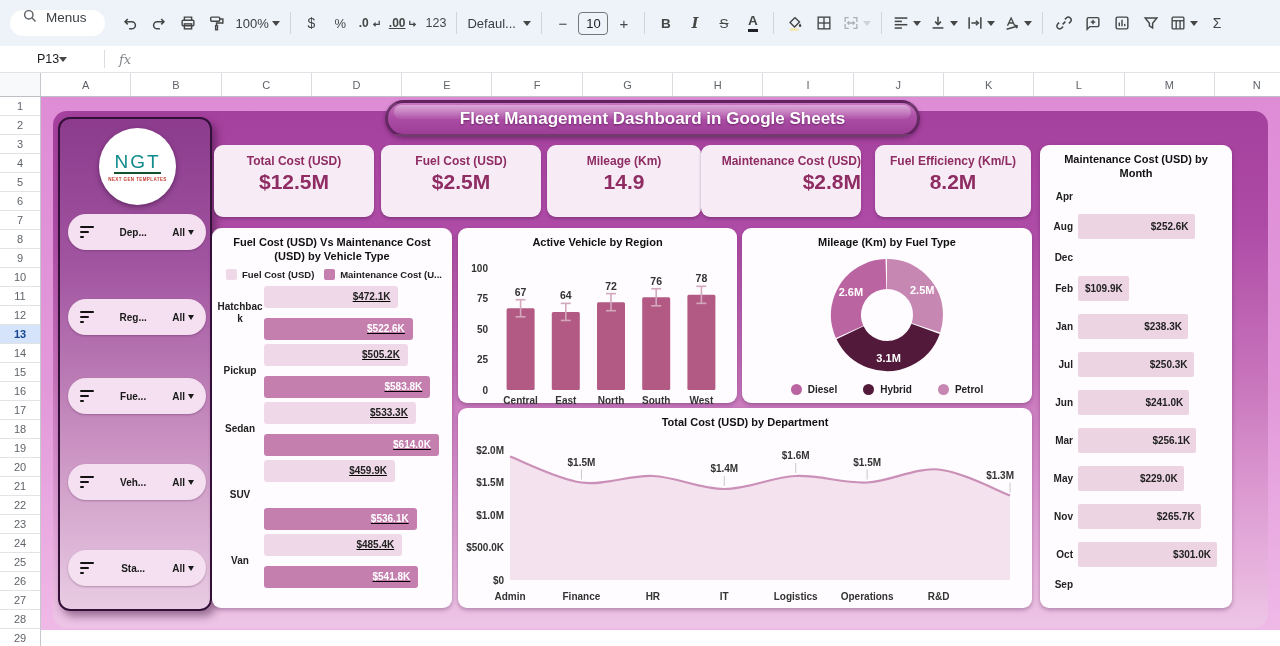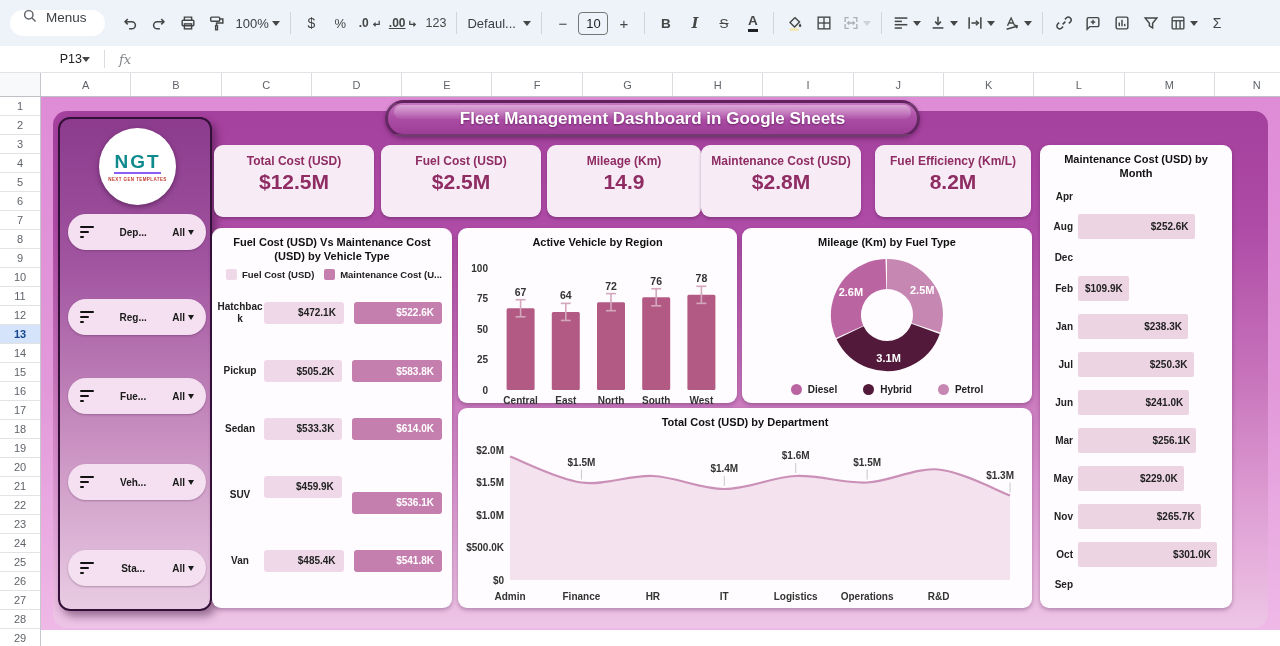--- a/index.html
+++ b/index.html
@@ -17,21 +17,21 @@
   .caret { width:0; height:0; border-left:4px solid transparent; border-right:4px solid transparent; border-top:5px solid #444746; display:inline-block; }
   .caret.dim { border-top-color:#9aa0a6; }
   .zoom-btn { font-weight:normal; font-size:13px; color:#3c4043; }
   .font-btn { font-weight:normal; font-size:13px; color:#3c4043; min-width:70px; justify-content:space-between; }
   .size-box { width:30px; height:23px; border:1px solid #747775; border-radius:4px; display:flex; align-items:center; justify-content:center; font-size:13px; font-weight:normal; color:#202124; background:#eef2f9; }
   .uA { text-decoration:none; border-bottom:3px solid #202124; line-height:1; padding-bottom:1px; }
   .strike { text-decoration:line-through; font-weight:normal; }
 
   
   .formula-row { height:27px; display:flex; align-items:center; border-bottom:1px solid #e1e3e6; background:#fff; }
-  .name-box { width:98px; display:flex; align-items:center; justify-content:flex-end; padding:0 8px 0 14px; font-size:12.5px; color:#202124; cursor:pointer; }
+  .name-box { width:98px; display:flex; align-items:center; justify-content:center; padding:0 8px 0 14px; font-size:12.5px; color:#202124; cursor:pointer; }
   .fsep { width:1px; height:18px; background:#d9dce1; margin:0 6px; }
   .fx { font-family:"DejaVu Serif", serif; font-style:italic; color:#80868b; font-size:13px; padding:0 8px; }
   .formula-input { flex:1; height:100%; }
 
   
   .col-headers { height:24px; display:flex; background:#fff; border-bottom:1px solid #bdc1c6; }
   .corner { width:41px; background:#f8f9fa; border-right:1px solid #c4c7cc; }
   .col { width:90.3px; display:flex; align-items:center; justify-content:center; font-size:11px; color:#5f6368; border-right:1px solid #dadce0; background:#fff; cursor:pointer; }
   .col:last-child { flex:1; justify-content:flex-start; padding-left:38px; border-right:none; }
 
@@ -49,21 +49,21 @@
   .title-pill { position:absolute; left:344px; top:3px; width:535px; height:37px; border-radius:20px;
     background:linear-gradient(180deg,#c977c2 0%,#ad4fa6 45%,#9c3d97 100%); border:3px solid rgba(46,13,48,.55);
     display:flex; align-items:center; justify-content:center; box-shadow:0 2px 4px rgba(60,10,60,.4); }
   .title-pill:before { content:""; position:absolute; left:6px; right:6px; top:2px; height:46%; border-radius:14px; background:linear-gradient(180deg,rgba(255,255,255,.38),rgba(255,255,255,.05)); }
   .title-text { position:relative; color:#fff; font-size:17px; font-weight:bold; text-shadow:0 1px 2px rgba(70,10,70,.6); }
 
   
   .sidebar { position:absolute; left:17px; top:20px; width:154px; height:494px; border-radius:12px; border:2px solid #331038;
     background:linear-gradient(180deg,#8c3b8d 0%,#a155a0 30%,#c88fc0 65%,#e9cce3 100%); box-shadow:4px 5px 8px rgba(40,5,40,.45); }
   .logo { position:absolute; left:39px; top:9px; width:77px; height:77px; border-radius:50%; background:#fff; box-shadow:0 2px 5px rgba(50,10,50,.5); display:flex; flex-direction:column; align-items:center; justify-content:center; }
-  .logo-text { color:#0f8b8d; font-size:19px; font-weight:bold; letter-spacing:2px; border-bottom:2px solid #8b5cf6; line-height:1.15; }
+  .logo-text { color:#0f8b8d; font-size:19px; font-weight:normal; letter-spacing:2px; border-bottom:2px solid #14532d; line-height:1.15; }
   .logo-sub { color:#c0392b; font-size:4.5px; font-weight:bold; margin-top:3px; letter-spacing:.4px; }
   .slicer { position:absolute; left:8px; width:138px; height:36px; border-radius:18px; background:#f4e0f0; display:flex; align-items:center; padding:0 12px; gap:8px; cursor:pointer; box-shadow:0 1px 2px rgba(60,20,60,.3);justify-content:space-between; }
   .slicer-label { font-size:10px; font-weight:bold; color:#1a1a1a; flex:1; text-align:center; }
   .slicer-val { font-size:10px; font-weight:bold; color:#1a1a1a; display:flex; align-items:center; gap:3px; }
   .slicer-val .caret { border-top-color:#1a1a1a; border-left-width:3.5px; border-right-width:3.5px; }
   .ficon { display:flex; flex-direction:column; gap:2.5px; align-items:flex-start; }
   .ficon i { display:block; height:2.5px; background:#111; border-radius:1px; }
 
   
   .kpi { position:absolute; top:48px; height:72px; border-radius:9px; background:#f7ecf5; box-shadow:0 2px 3px rgba(70,20,70,.35); display:flex; flex-direction:column; align-items:center; padding-top:9px; gap:2px; }
@@ -74,21 +74,21 @@
   .card { position:absolute; background:#fefcfe; border-radius:9px; box-shadow:0 2px 4px rgba(70,20,70,.35); }
   .card-title { font-size:11px; font-weight:bold; color:#111; text-align:center; padding:8px 10px 2px; line-height:1.25; }
 
   
   .vlegend { display:flex; justify-content:space-between; padding:3px 10px 0 14px; align-items:center; }
   .vlegend-item { display:flex; align-items:center; gap:5px; font-size:9.5px; font-weight:bold; color:#222; }
   .vswatch { width:11px; height:11px; border-radius:2px; }
   .vbody { display:flex; flex-direction:column; justify-content:space-around; height:312px; padding:4px 10px 2px 4px; }
   .vgroup { display:flex; align-items:center; }
   .vlabel { width:48px; font-size:10px; font-weight:bold; color:#222; text-align:center; overflow-wrap:anywhere; line-height:1.15; }
-  .vbars { flex:1; display:flex; flex-direction:row; gap:10px; }
+  .vbars { flex:1; display:flex; flex-direction:column; gap:10px;text-decoration:underline; }
   .vbar { height:22px; border-radius:3px; display:flex; align-items:center; justify-content:flex-end; padding-right:8px; font-size:10px; font-weight:bold; }
   .vbar.fuel { color:#222; }
   .vbar.maint { color:#fff; }
 
   
   .mbody { display:flex; flex-direction:column; justify-content:space-between; height:412px; padding:8px 10px 4px 6px; }
   .mrow { display:flex; align-items:center; gap:5px; }
   .mlabel { width:27px; font-size:10px; font-weight:bold; color:#222; text-align:right; }
   .mtrack { flex:1; }
   .mbar { height:25px; border-radius:2px; display:flex; align-items:center; justify-content:flex-end; padding-right:6px; font-size:10px; font-weight:bold; color:#222; }
@@ -442,21 +442,21 @@
               <div class="kpi-value">$12.5M</div>
             </div>
             <div class="kpi" style="left: 340px; width: 160px;">
               <div class="kpi-label">Fuel Cost (USD)</div>
               <div class="kpi-value">$2.5M</div>
             </div>
             <div class="kpi" style="left: 506px; width: 154px;">
               <div class="kpi-label">Mileage (Km)</div>
               <div class="kpi-value">14.9</div>
             </div>
-            <div class="kpi" style="left: 660px; width: 160px;">
+            <div class="kpi" style="left: 660px; width: 160px; align-items: flex-end;">
               <div class="kpi-label">Maintenance Cost (USD)</div>
               <div class="kpi-value">$2.8M</div>
             </div>
             <div class="kpi" style="left: 834px; width: 156px;">
               <div class="kpi-label">Fuel Efficiency (Km/L)</div>
               <div class="kpi-value">8.2M</div>
             </div>
           </div>
 
         <div class="card" style="left:171px;top:131px;width:240px;height:380px;">

